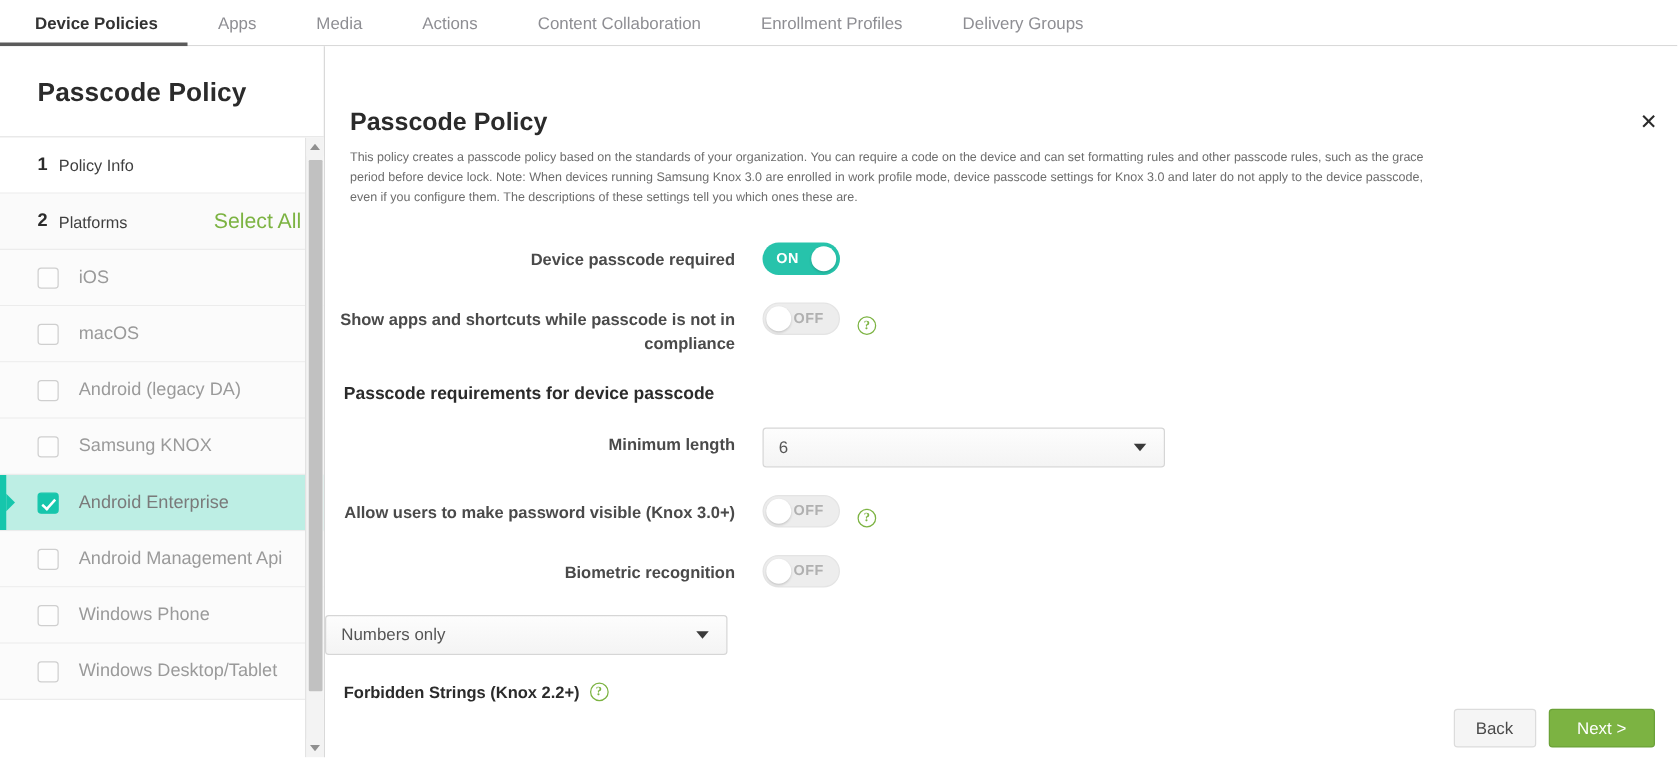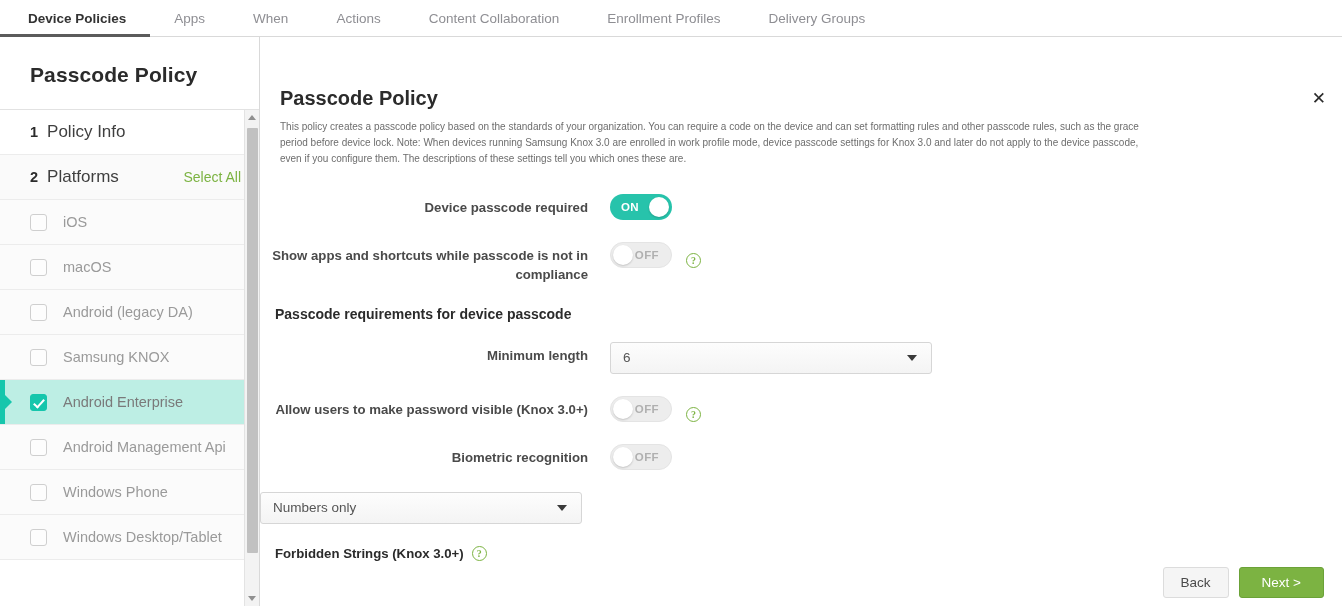--- a/index.html
+++ b/index.html
@@ -85,25 +85,25 @@
     position: relative;
     background: #ffffff;
   }
   .step-row.shaded { background: #fafafa; }
   .step-num {
     font-weight: bold;
     color: #2b2b2b;
     margin-right: 9px;
     font-size: 14.5px;
   }
-  .step-label { color: #3f3f3f; font-size: 17px; }
+  .step-label { color: #3f3f3f; font-size: 13px; }
   .select-all {
     margin-left: auto;
     color: #7cb342;
-    font-size: 14px;
+    font-size: 17px;
     cursor: pointer;
   }
 
   .plat-row {
     display: flex;
     align-items: center;
     min-height: 45px;
     padding: 8px 18px 8px 30px;
     border-bottom: 1px solid #ececec;
     font-size: 14.5px;
@@ -359,21 +359,21 @@
 <body>
 
 <div class="tabbar">
   <div class="tab active">
     <span>Device Policies</span>
   </div>
   <div class="tab">
     <span>Apps</span>
   </div>
   <div class="tab">
-    <span>When</span>
+    <span>Media</span>
   </div>
   <div class="tab">
     <span>Actions</span>
   </div>
   <div class="tab">
     <span>Content Collaboration</span>
   </div>
   <div class="tab">
     <span>Enrollment Profiles</span>
   </div>
@@ -518,21 +518,21 @@
       <div class="row">
         <div class="row-ctl">
           <span class="select">
             <span>Numbers only</span>
             <span class="caret"></span>
           </span>
         </div>
       </div>
 
       <div class="fs-head">
-        <span>Forbidden Strings (Knox 3.0+)</span>
+        <span>Forbidden Strings (Knox 2.2+)</span>
         <span class="help">?</span>
       </div>
 
     </div>
 
     <div class="footer">
       <div class="btn back">Back</div>
       <div class="btn next">Next &gt;</div>
     </div>
   </div>

